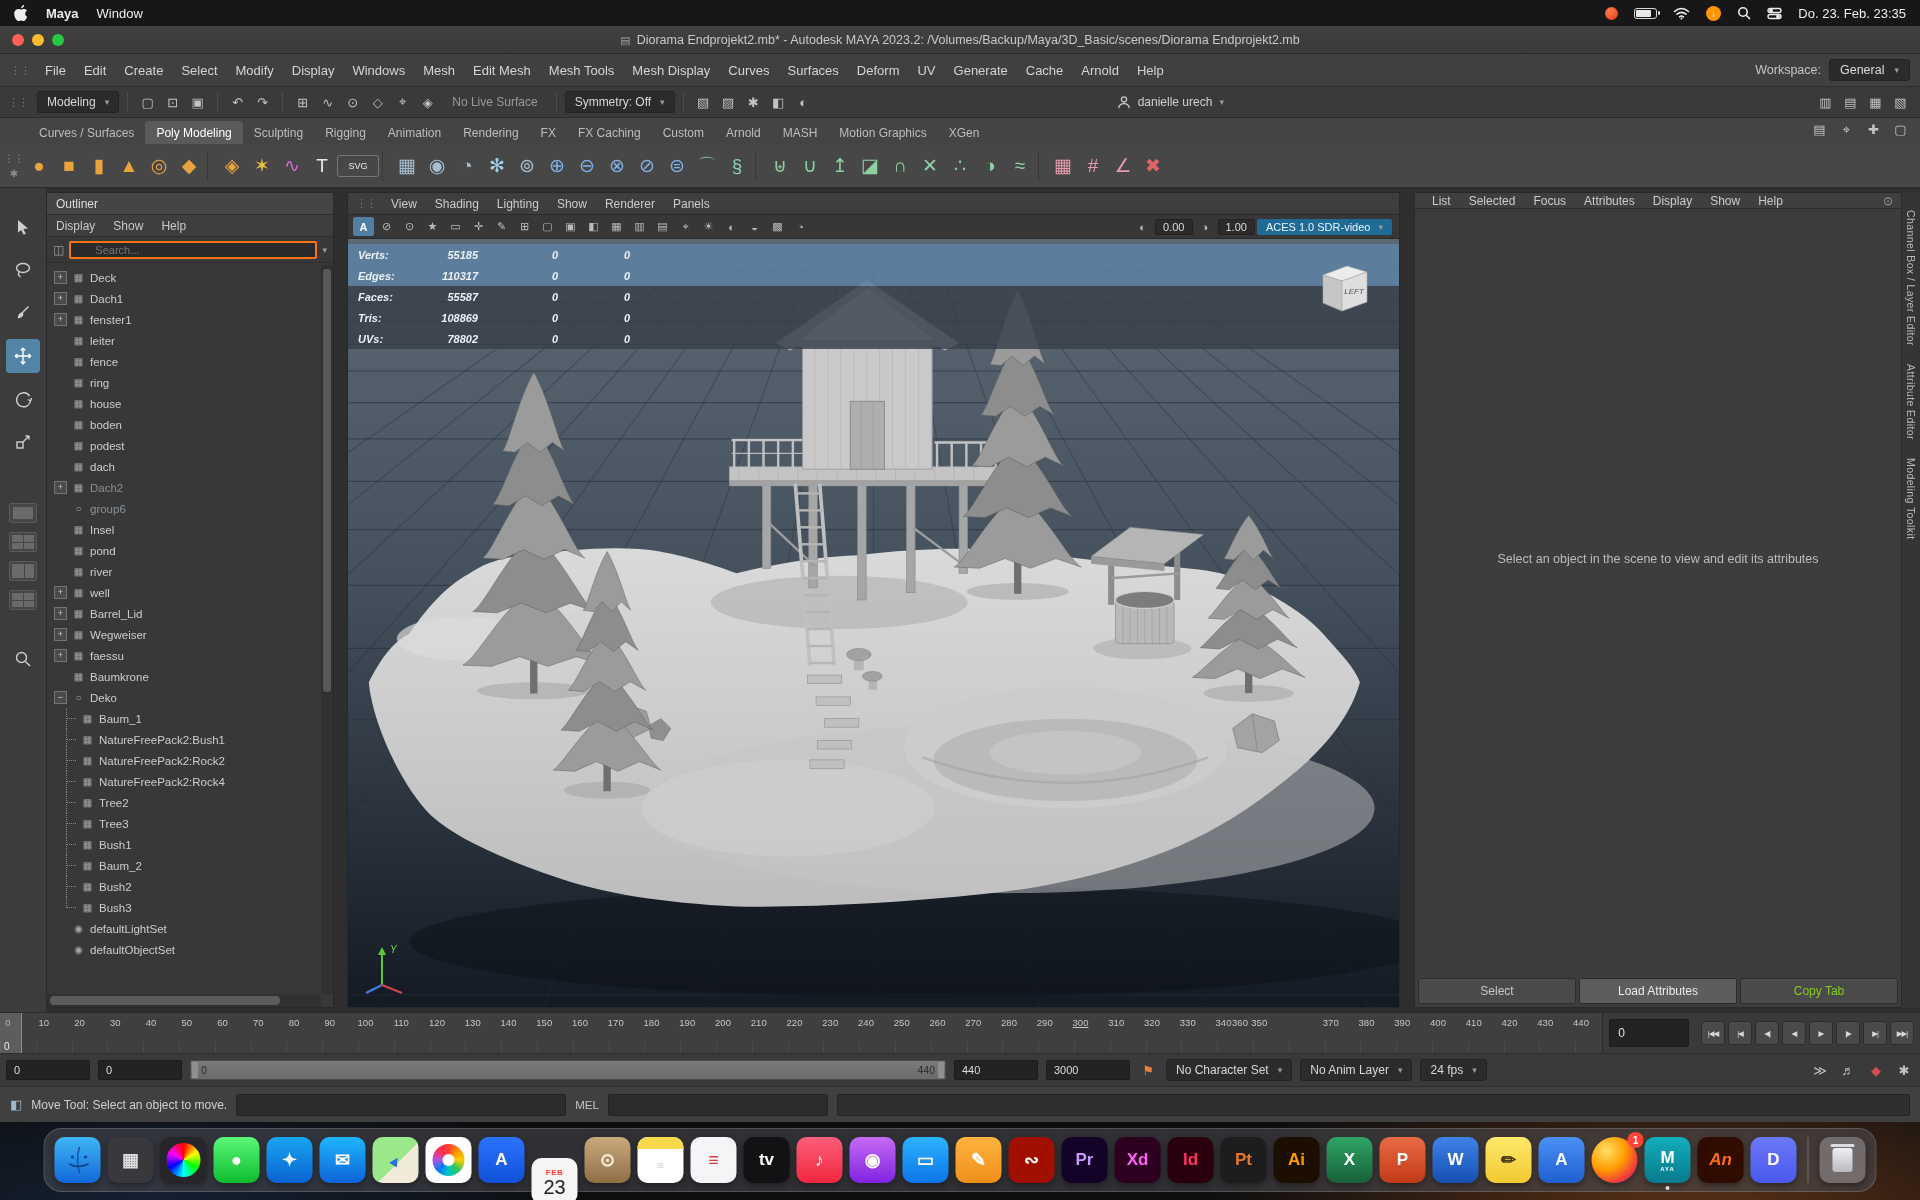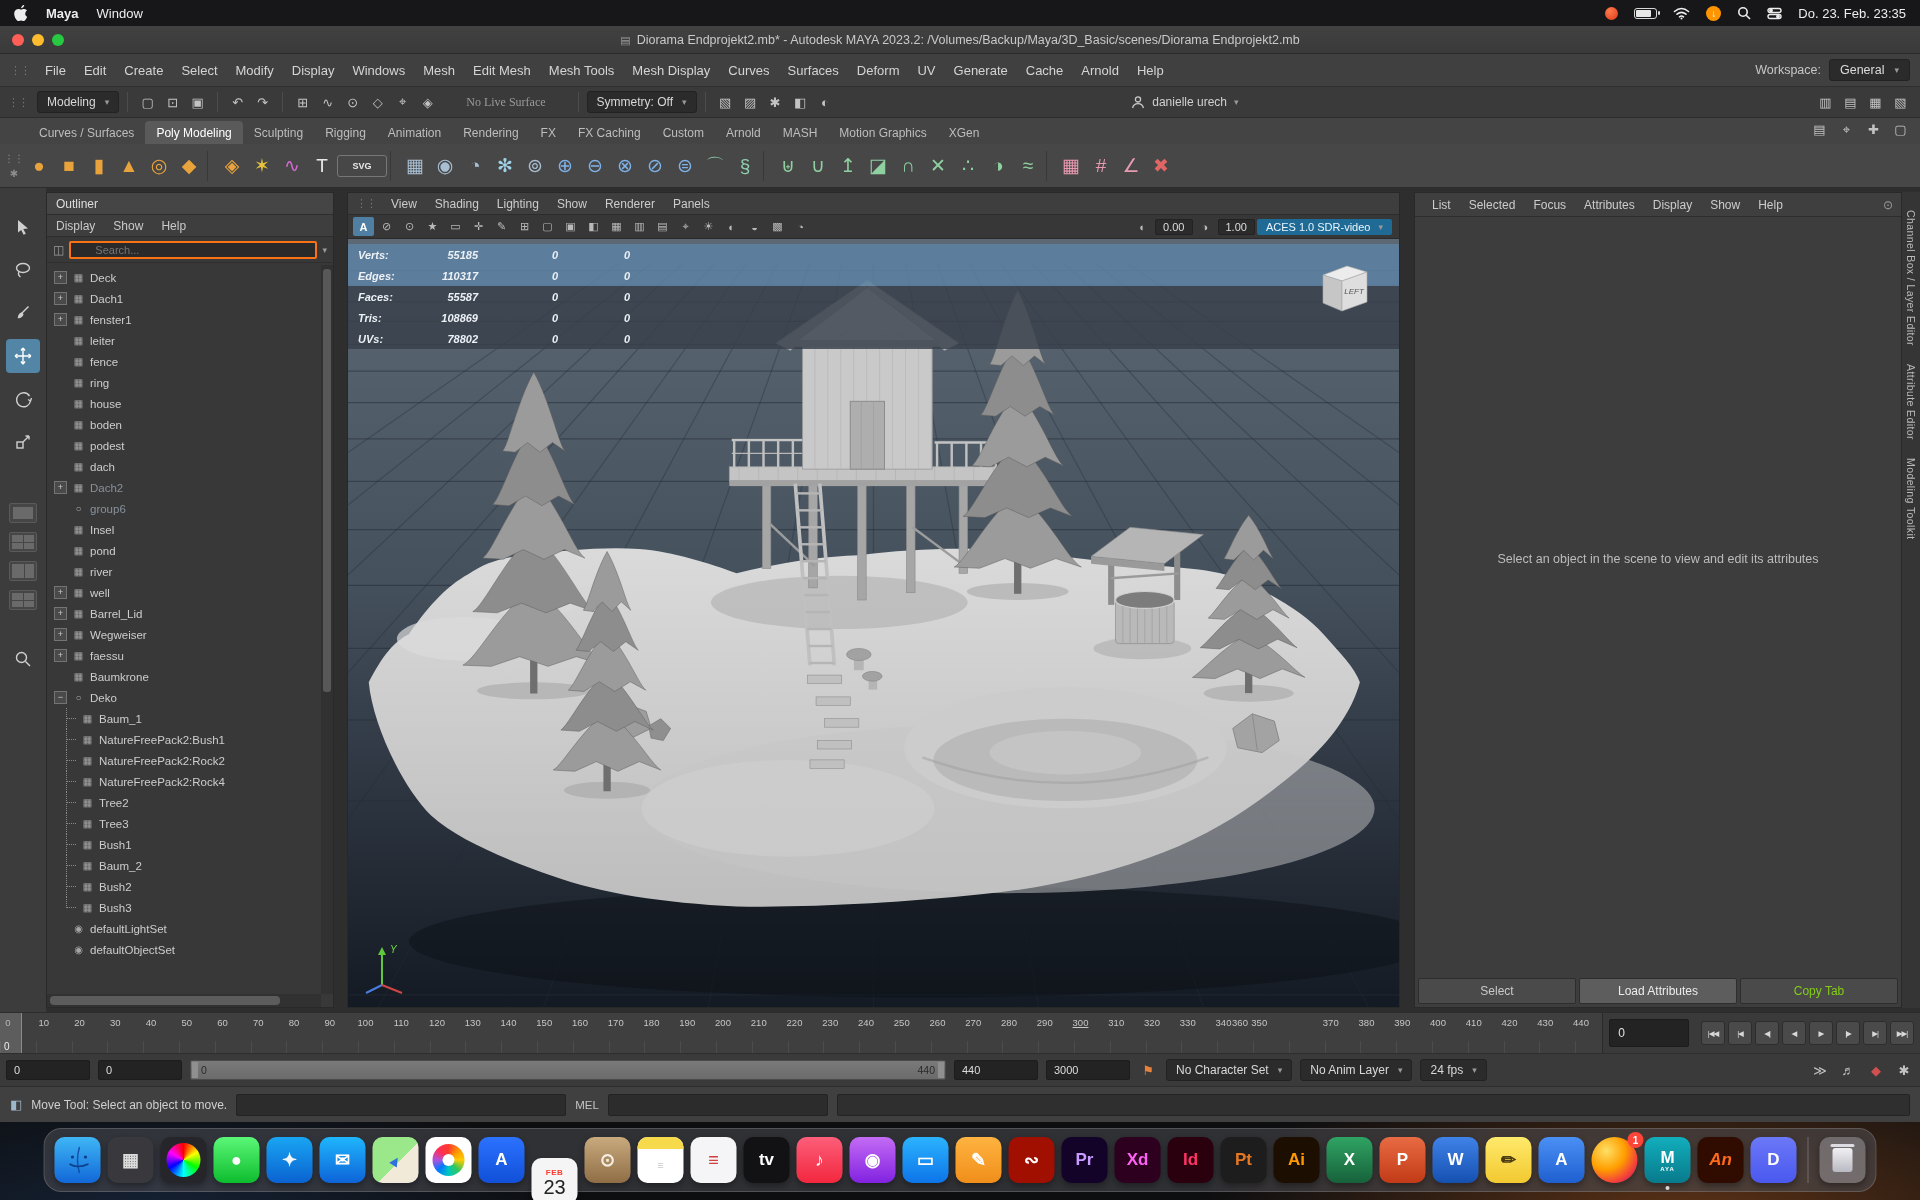--- a/index.html
+++ b/index.html
@@ -45,35 +45,35 @@
   .ws-field { background:#2b2b2b; border:1px solid #222; border-radius:3px; padding:3px 10px; display:flex; gap:10px; align-items:center; color:#ddd; }
   .chev { font-size:9px; color:#999; }
 
   #statusline { position:absolute; top:61px; left:0; right:0; height:31px; background:#3a3a3a;
     border-bottom:1px solid #2c2c2c; display:flex; align-items:center; padding:0 8px; gap:3px; }
   .sl-sep { width:1px; height:20px; background:#2a2a2a; border-right:1px solid #4c4c4c; margin:0 5px; }
   .sl-icon { width:23px; height:23px; display:flex; align-items:center; justify-content:center; color:#c3c3c3;
     font-size:13px; border-radius:3px; }
   .dropdown { background:#2b2b2b; border:1px solid #222; border-radius:3px; padding:3px 9px; font-size:12px;
     color:#d8d8d8; display:flex; align-items:center; gap:9px; }
-  .sl-text { color:#9a9a9a; font-size:12px; margin:0 24px;font-family:Liberation Serif, serif; }
+  .sl-text { color:#9a9a9a; font-size:12px; margin:0 10px; }
   .user-chip { display:flex; align-items:center; gap:7px; font-size:12px; color:#d0d0d0; padding:2px 8px; }
   .flex1 { flex:1; } .flex2 { flex:2; }
 
   #shelf-tabs { position:absolute; top:92px; left:0; right:0; height:26px; background:#444;
     display:flex; align-items:flex-end; padding:0 8px 0 28px; font-size:12px; }
   .shelf-tab { padding:5px 11px 4px; color:#bdbdbd; }
   .shelf-tab.active { background:#5a5a5a; color:#fff; border-radius:4px 4px 0 0; }
   .st-right { margin-left:auto; display:flex; gap:4px; align-items:center; padding-bottom:3px; }
 
   #shelf { position:absolute; top:118px; left:0; right:0; height:44px; background:#474747;
     border-bottom:1px solid #2c2c2c; display:flex; align-items:center; padding:0 4px; }
   .shelf-col { width:20px; display:flex; flex-direction:column; align-items:center; gap:4px; color:#8d8d8d; font-size:10px; }
   .shelf-icon { width:30px; height:32px; display:flex; align-items:center; justify-content:center; font-size:19px; border-radius:3px; }
-  .shelf-icon.wide { font-size:9px; font-weight:bold; border:1px solid #777; width:50px; height:22px; border-radius:3px; }
+  .shelf-icon.wide { font-size:9px; font-weight:normal; border:1px solid #777; width:42px; height:22px; border-radius:3px; }
   .shelf-sep { width:7px; height:30px; border-left:1px solid #383838; margin:0 3px; }
 
   
   #main { position:absolute; top:162px; left:0; right:0; height:824px; background:#2e2e2e; }
 
   #toolbox { position:absolute; left:0; top:0; width:46px; height:100%; background:#3c3c3c;
     display:flex; flex-direction:column; align-items:center; padding-top:22px; gap:9px; }
   .tool { width:34px; height:34px; border-radius:4px; display:flex; align-items:center; justify-content:center; }
   .tool.active { background:#5285a6; }
   .tool svg { stroke:#cfcfcf; fill:none; stroke-width:1.4; }
@@ -129,21 +129,21 @@
   .hud-row { height:21px; display:grid; grid-template-columns:72px 58px 80px 72px; align-items:center; }
   .hud-row.blue { background:rgba(92,129,160,.88); }
   .hud-row.dark { background:rgba(56,64,74,.82); }
   .hud-row span:first-child { padding-left:10px; }
   .hud-row span { text-align:right; } .hud-row span:first-child { text-align:left; }
 
   .viewcube { position:absolute; right:24px; top:20px; width:62px; height:62px; }
   .axisg { position:absolute; left:8px; bottom:6px; width:70px; height:64px; }
 
   #attr-panel { position:absolute; left:1414px; top:4px; bottom:4px; width:488px; background:#3d3d3d; border:1px solid #292929; }
-  .ae-menus { height:24px; background:#3f3f3f; border-bottom:1px solid #2d2d2d; display:flex; align-items:center;
+  .ae-menus { height:16px; background:#3f3f3f; border-bottom:1px solid #2d2d2d; display:flex; align-items:center;
     font-size:12px; padding:0 8px; }
   .ae-menu { padding:0 9px; color:#ccc; }
   .ae-pin { margin-left:auto; color:#9a9a9a; }
   .ae-msg { position:absolute; left:50%; top:45%; transform:translate(-50%,-50%); width:330px; text-align:center;
     font-size:12.5px; color:#bcbcbc; line-height:1.45; }
   .ae-footer { position:absolute; left:3px; right:3px; bottom:3px; height:26px; display:flex; gap:3px; }
   .ae-btn { flex:1; background:#4a4a4a; border:1px solid #2d2d2d; border-radius:2px; color:#c9c9c9; font-size:12px;
     display:flex; align-items:center; justify-content:center; }
   .ae-btn.primary { background:#5d5d5d; color:#ececec; }
   .ae-btn.dim { color:#84cc16; }

